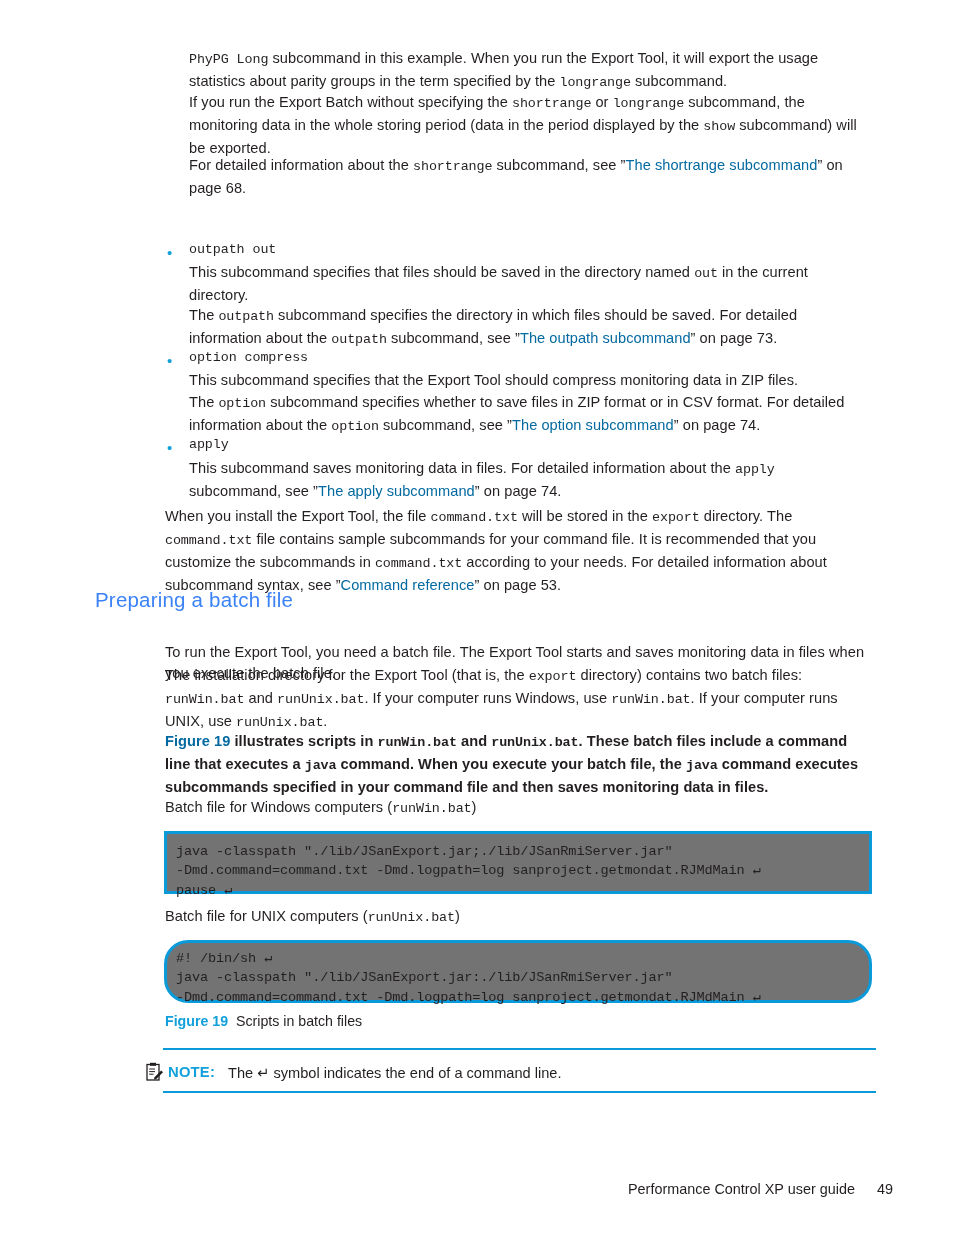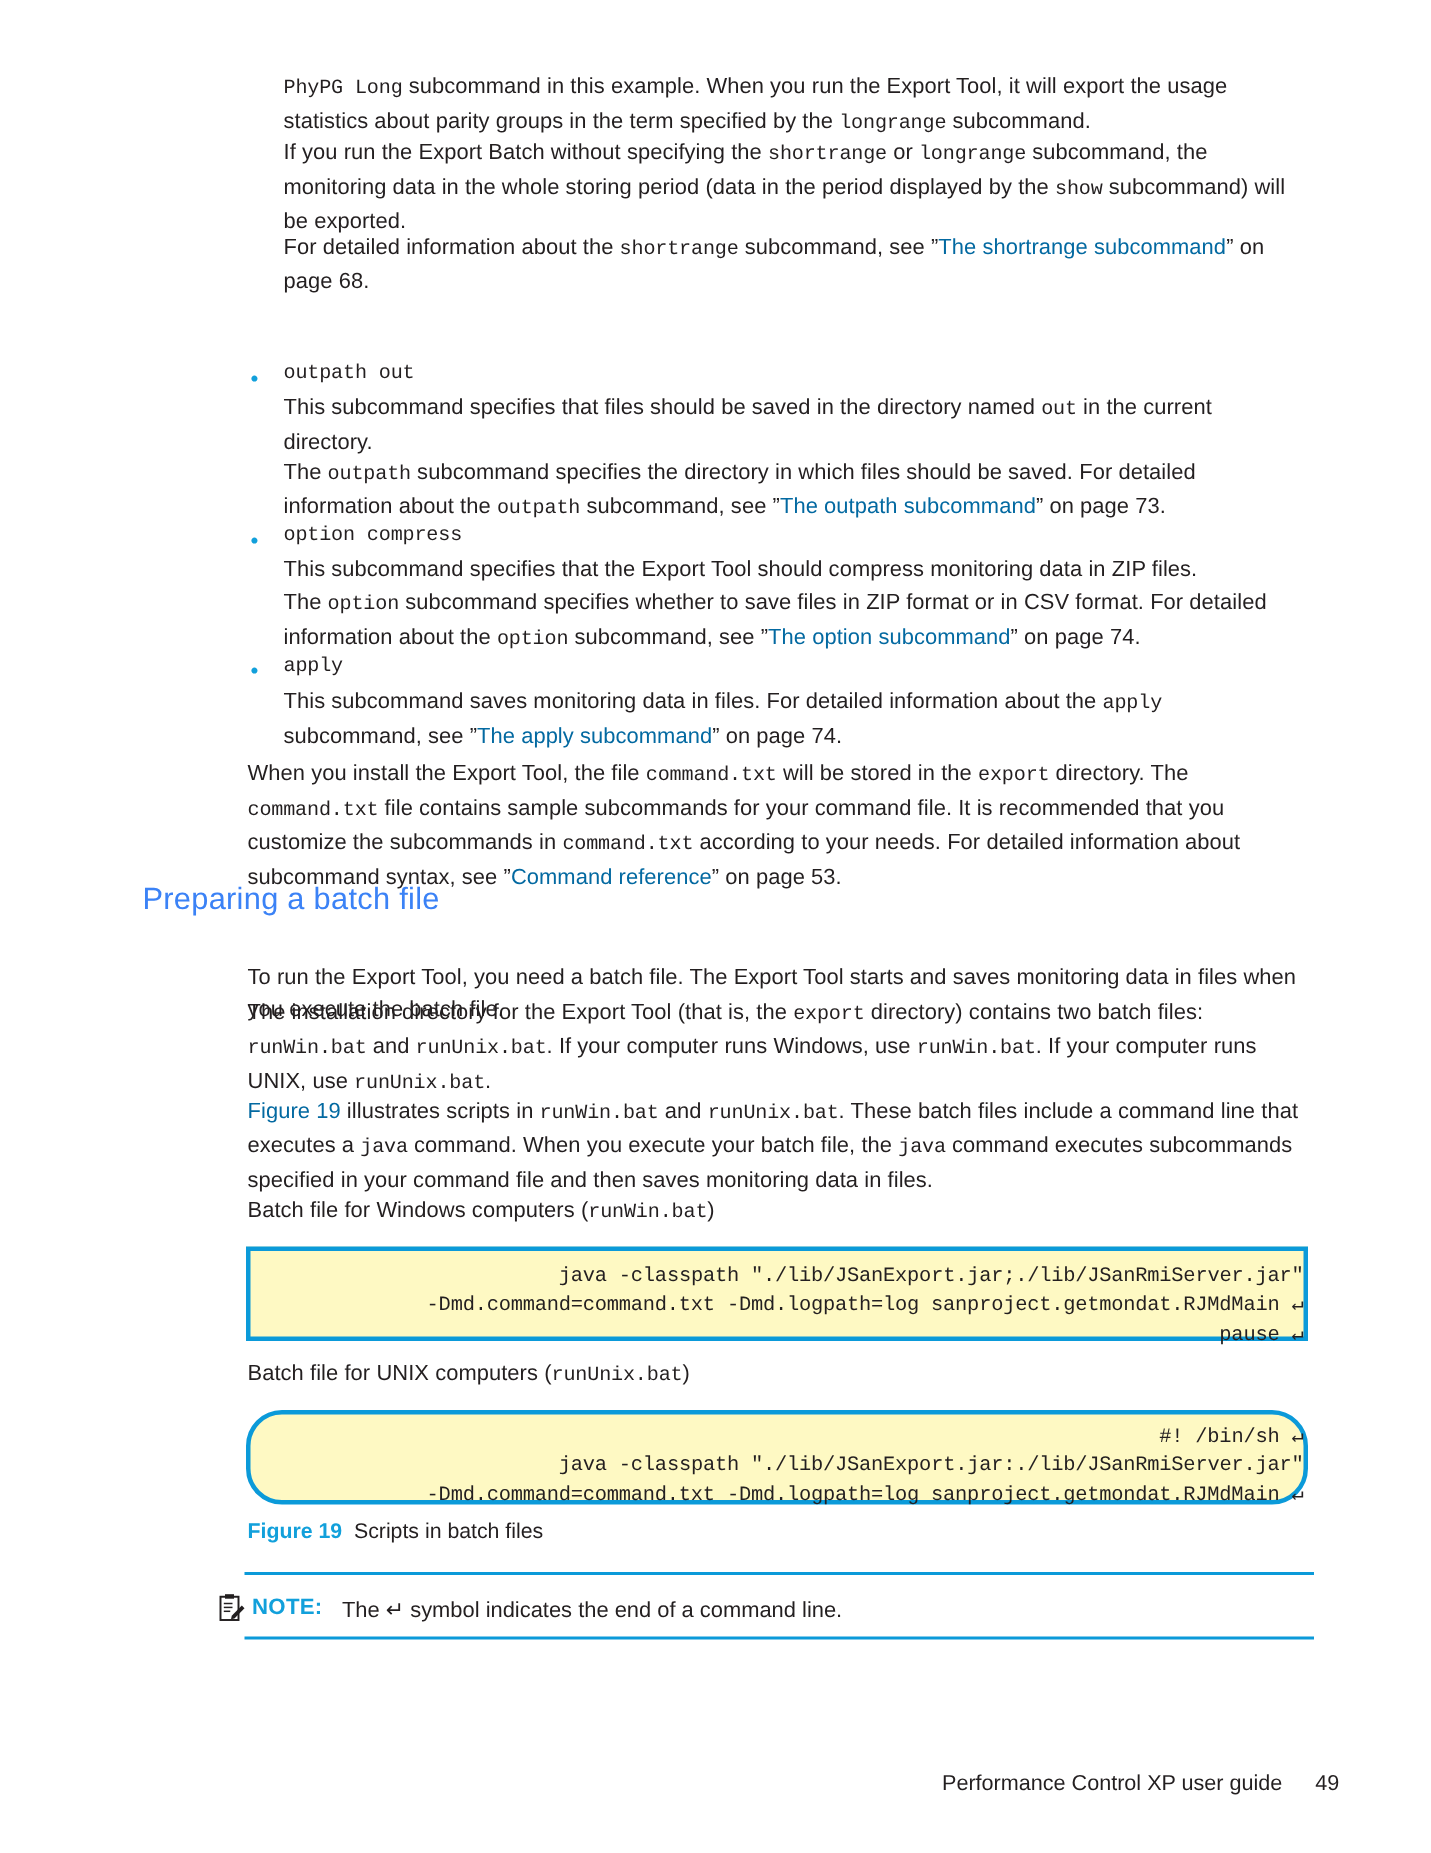--- a/index.html
+++ b/index.html
@@ -50,23 +50,22 @@
     font-size: 20.5px;
     color: #3b82f6;
     letter-spacing: 0.2px;
     font-weight: normal;
     margin: 0;
   }
   
   .codebox {
     position: absolute;
     border: 3px solid #0b9ad9;
-    background: #fef9c3;
+    background: #737373;
     box-sizing: border-box;
-    text-align: right;
   }
   .codebox pre {
     margin: 0;
     font-family: "Liberation Mono", "DejaVu Sans Mono", monospace;
     font-size: 13.6px;
     line-height: 19.4px;
     color: #231f20;
     white-space: pre;
     letter-spacing: -0.15px;
   }
@@ -165,21 +164,21 @@
   <h2 class="h2" style="left:95px; top:588px;">Preparing a batch file</h2>
 
   <div class="body-text" style="left:165px; top:642px; width:700px;">
     <span>To run the Export Tool, you need a batch file. The Export Tool starts and saves monitoring data in files when you execute the batch file.</span>
   </div>
 
   <div class="body-text" style="left:165px; top:665px; width:706px;">
     <span>The installation directory for the Export Tool (that is, the </span><span class="mono">export</span><span> directory) contains two batch files: </span><span class="mono">runWin.bat</span><span> and </span><span class="mono">runUnix.bat</span><span>. If your computer runs Windows, use </span><span class="mono">runWin.bat</span><span>. If your computer runs UNIX, use </span><span class="mono">runUnix.bat</span><span>.</span>
   </div>
 
-  <div class="body-text" style="left:165px; top:731px; width:704px;">
+  <div class="body-text" style="left:165px; top:731px; width:704px;font-weight:bold;">
     <span class="link">Figure 19</span><span> illustrates scripts in </span><span class="mono">runWin.bat</span><span> and </span><span class="mono">runUnix.bat</span><span>. These batch files include a command line that executes a </span><span class="mono">java</span><span> command. When you execute your batch file, the </span><span class="mono">java</span><span> command executes subcommands specified in your command file and then saves monitoring data in files.</span>
   </div>
 
   <div class="body-text" style="left:165px; top:797px;">
     <span>Batch file for Windows computers (</span><span class="mono">runWin.bat</span><span>)</span>
   </div>
 
   <div class="codebox" style="left:164px; top:831px; width:708px; height:63px;">
     <pre style="padding:8px 0 0 9px;">java -classpath "./lib/JSanExport.jar;./lib/JSanRmiServer.jar"
 -Dmd.command=command.txt -Dmd.logpath=log sanproject.getmondat.RJMdMain ↵

